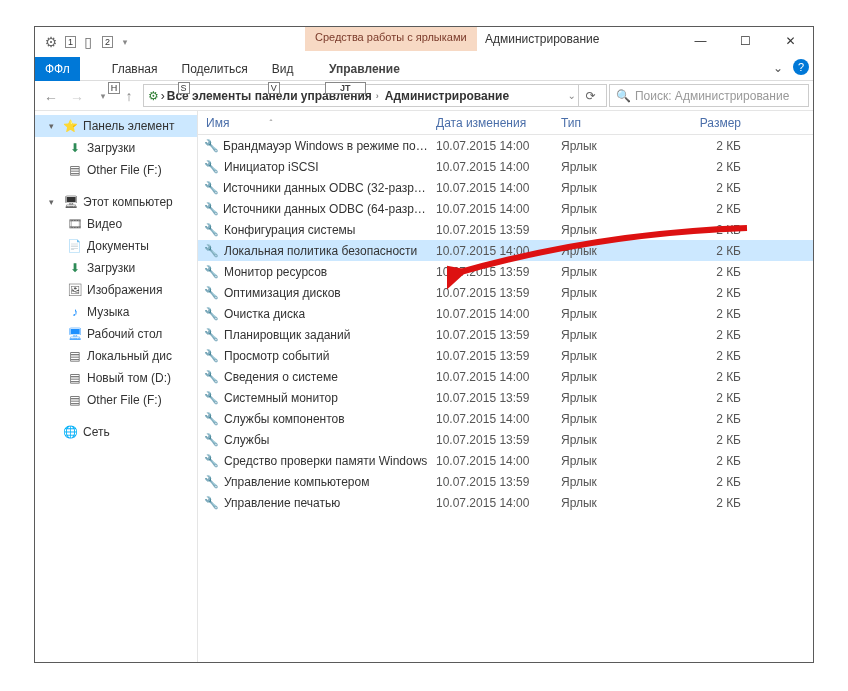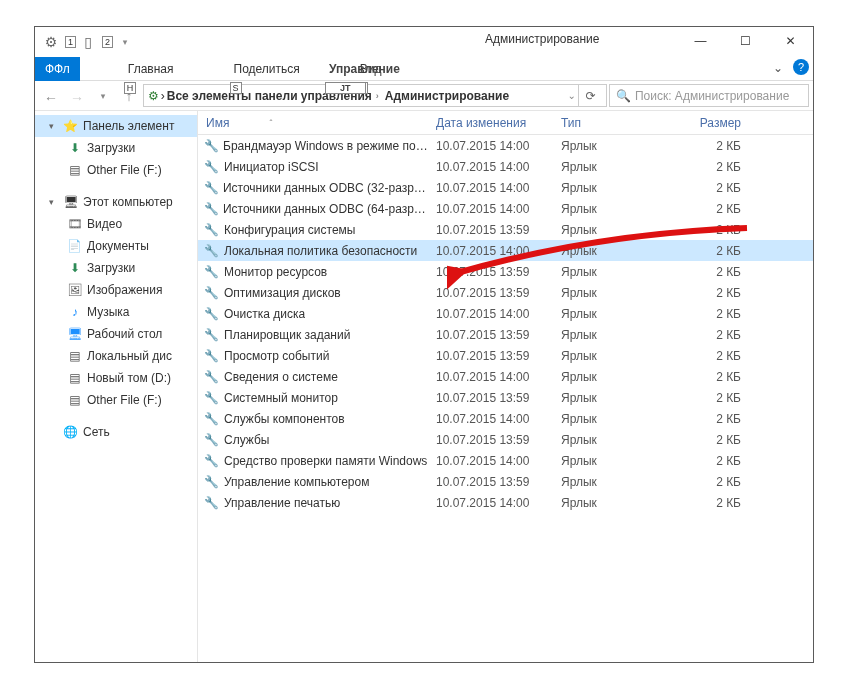--- a/index.html
+++ b/index.html
@@ -10,23 +10,23 @@
 .titlebar { height: 30px; display: flex; align-items: center; background: #fff; position: relative; }
 .qat { display: flex; align-items: center; gap: 2px; padding-left: 6px; }
 .qat-icon { width: 20px; height: 20px; display: flex; align-items: center; justify-content: center; color: #666; font-size: 14px; }
 .qat-box { border: 1px solid #888; font-size: 9px; padding: 0 2px; margin-left: 2px; background: #fff; color: #333; }
 .contextual-tab { position: absolute; left: 270px; top: 0; height: 24px; background: #f7d9c4; color: #7a3a2a; font-size: 11px; padding: 4px 10px 0 10px; }
 .window-title { position: absolute; left: 450px; top: 5px; font-size: 12px; color: #333; }
 .win-controls { position: absolute; right: 0; top: 0; display: flex; }
 .win-btn { width: 45px; height: 28px; display: flex; align-items: center; justify-content: center; font-size: 12px; color: #333; }
 
 
-.ribbon-tabs { height: 24px; display: flex; align-items: center; background: #fff; border-bottom: 1px solid #ddd; position: relative; }
+.ribbon-tabs { height: 24px; display: flex; align-items: center; background: #fff; border-bottom: 1px solid #ddd; position: relative; gap: 20px; }
 .file-tab { background: #0078d7; color: #fff; font-size: 12px; padding: 4px 10px; height: 24px; display:flex; align-items:center; }
-.ribbon-tab { font-size: 12px; color: #333; padding: 4px 12px; position: relative; margin-left: 36px; }
+.ribbon-tab { font-size: 12px; color: #333; padding: 4px 12px; position: relative; }
 .ribbon-tab .key { position: absolute; bottom: -14px; left: 8px; border: 1px solid #888; font-size: 9px; padding: 0 2px; background: #fff; }
 .contextual-ribbon-tab { position: absolute; left: 282px; font-size: 12px; color: #444; padding: 4px 12px; font-weight: bold; }
 .ribbon-collapse { position: absolute; right: 30px; top: 4px; color: #555; font-size: 12px; }
 .ribbon-help { position: absolute; right: 4px; top: 2px; width: 16px; height: 16px; border-radius: 50%; background: #0078d7; color: #fff; font-size: 11px; display: flex; align-items: center; justify-content: center; }
 
 
 .addr-row { height: 30px; display: flex; align-items: center; border-bottom: 1px solid #e5e5e5; padding: 2px 4px; gap: 2px; }
 .nav-btn { width: 24px; height: 24px; display: flex; align-items: center; justify-content: center; color: #888; font-size: 14px; }
 .addr-bar { flex: 1; height: 23px; border: 1px solid #ccc; display: flex; align-items: center; font-size: 12px; padding: 0 4px; color: #333; gap: 2px; }
 .addr-seg { display: flex; align-items: center; font-weight: bold; }
@@ -82,20 +82,21 @@
 <div class="window">
 
   <div class="titlebar">
     <div class="qat">
       <div class="qat-icon">⚙</div>
       <span class="qat-box">1</span>
       <div class="qat-icon">▯</div>
       <span class="qat-box">2</span>
       <div class="qat-icon" style="font-size:9px;color:#888;">▾</div>
     </div>
+    <div class="contextual-tab">Средства работы с ярлыками</div>
     <div class="window-title">Администрирование</div>
     <div class="win-controls">
       <div class="win-btn">—</div>
       <div class="win-btn">☐</div>
       <div class="win-btn close">✕</div>
     </div>
   </div>
 
   <div class="ribbon-tabs">
     <div class="file-tab">ФФл</div>

